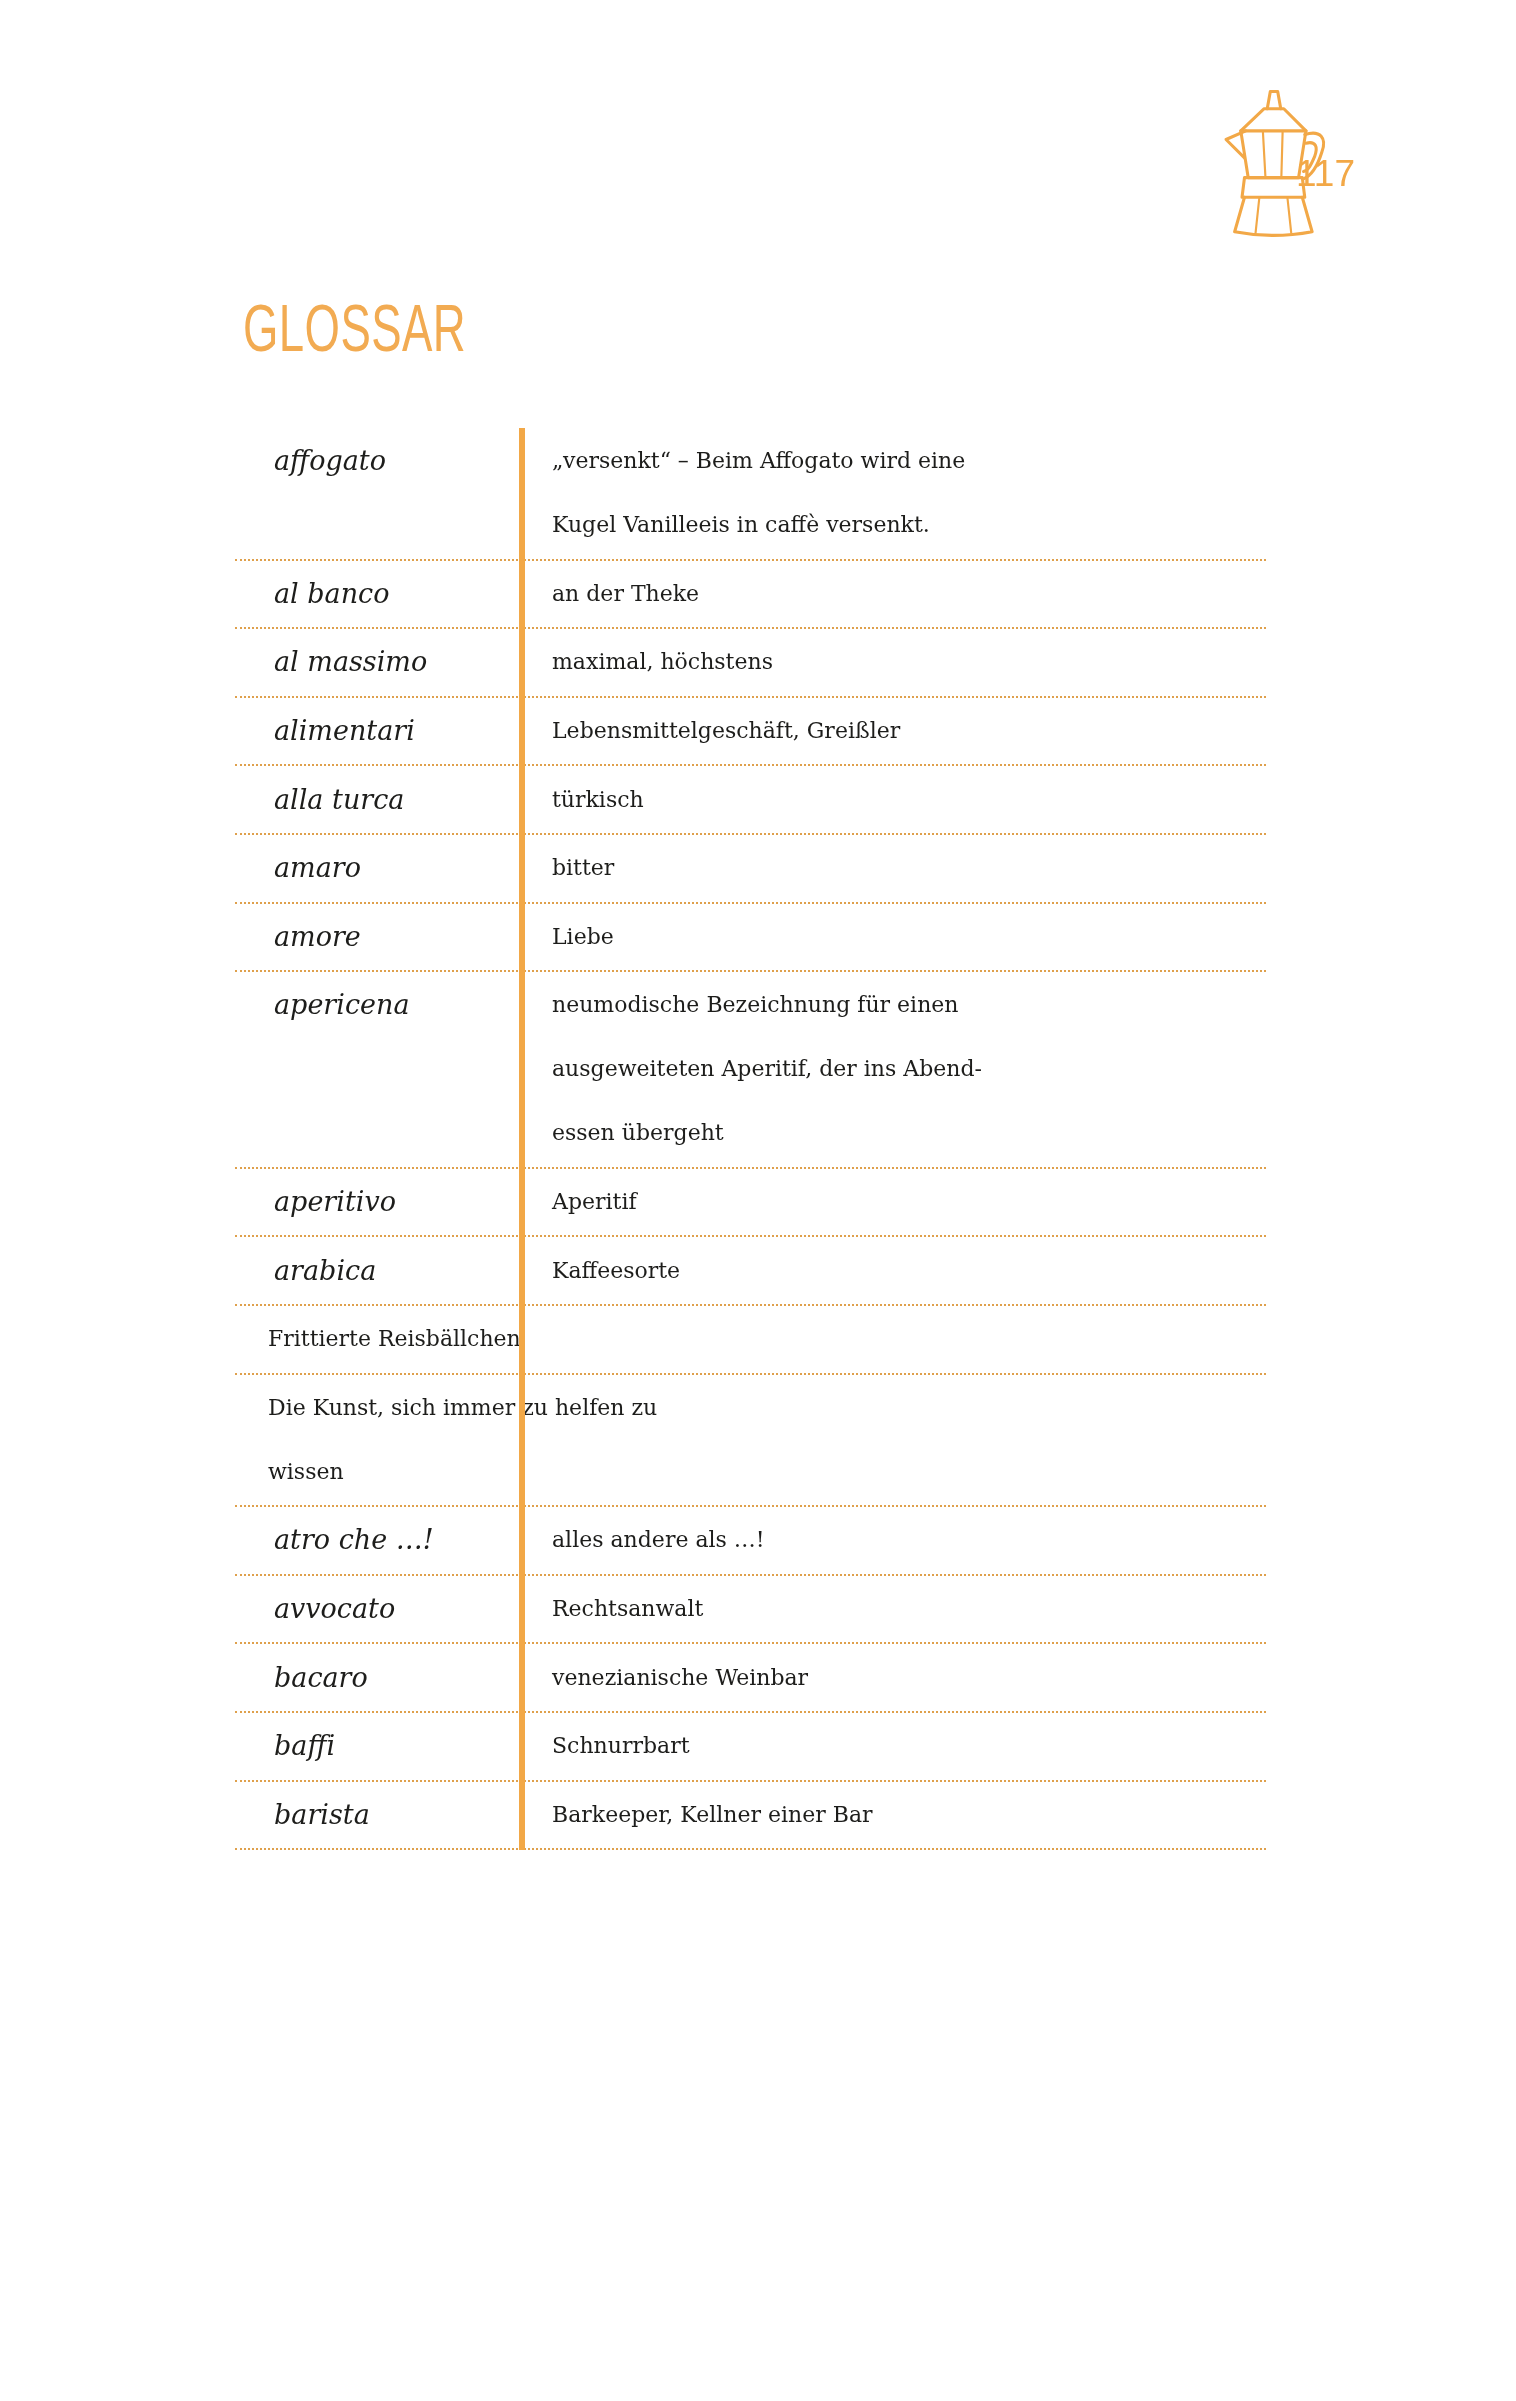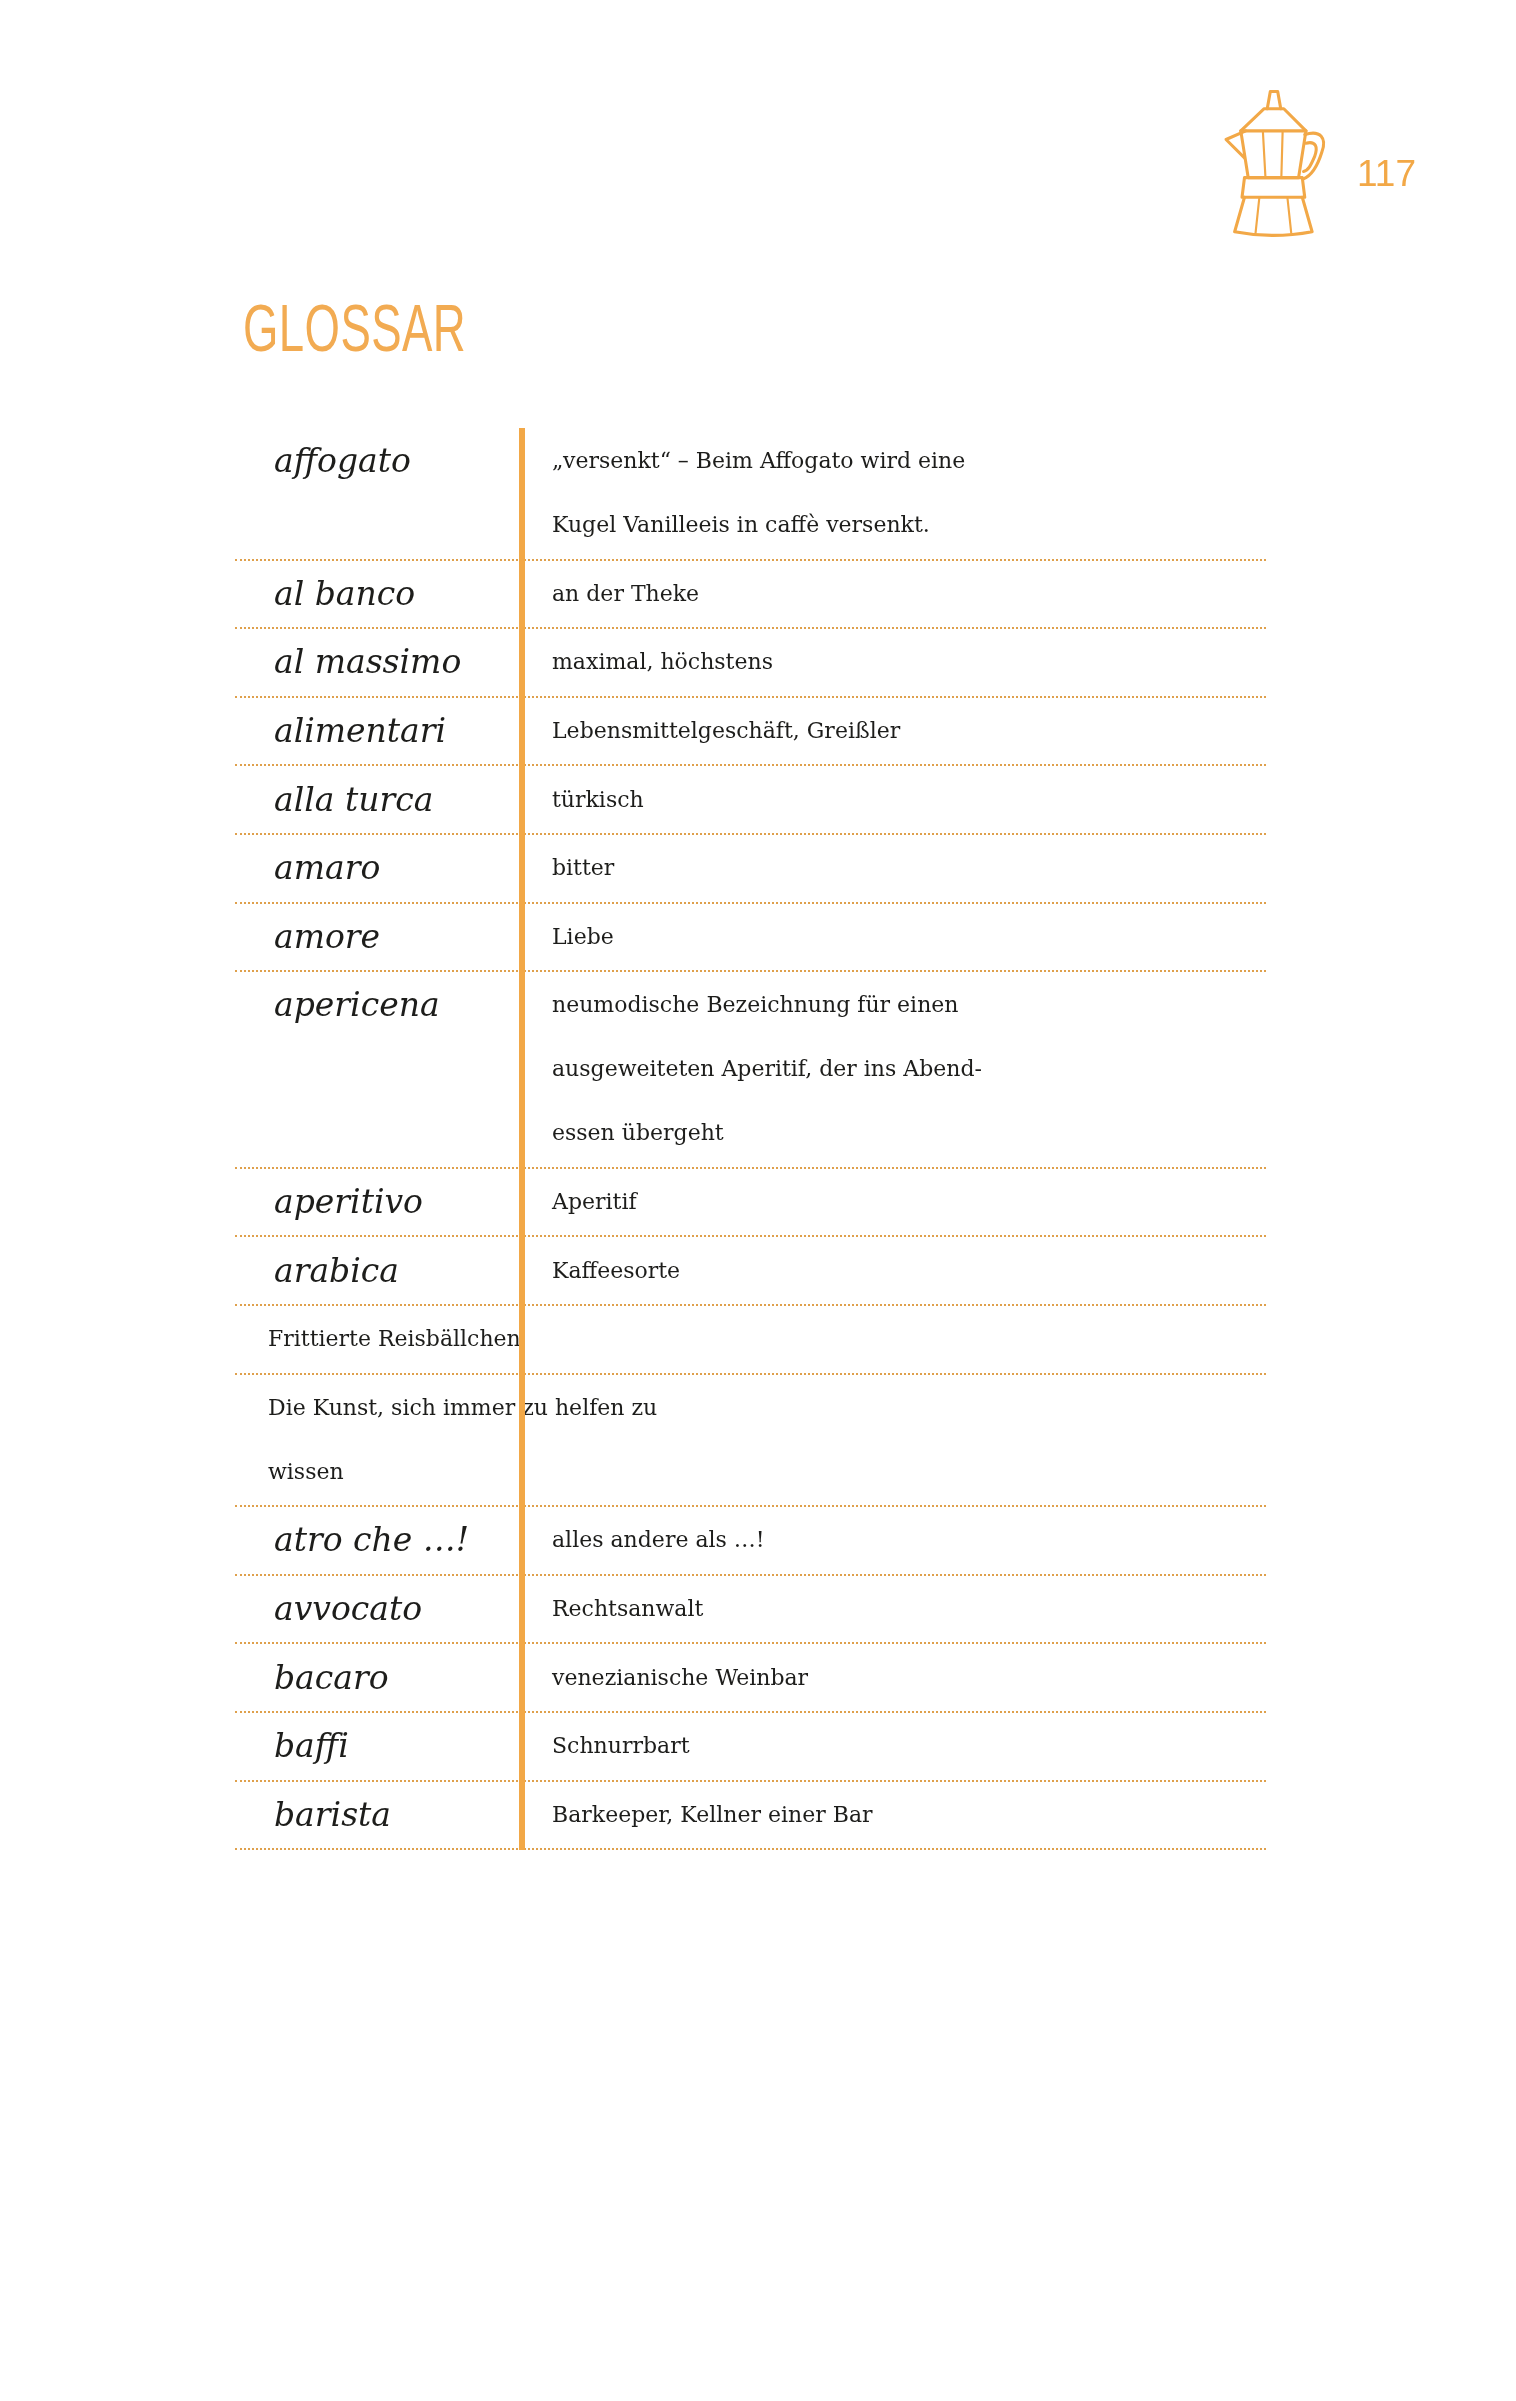--- a/index.html
+++ b/index.html
@@ -21,21 +21,21 @@
   }
   .moka {
     position: absolute;
     left: 1211px;
     top: 78px;
     width: 126px;
     height: 166px;
   }
   .page-number {
     position: absolute;
-    left: 1357px;
+    left: 1296px;
     top: 155px;
     font-family: "Liberation Sans", sans-serif;
     font-size: 37px;
     line-height: 1;
     color: var(--accent);
   }
   .title {
     position: absolute;
     left: 243px;
     top: 294px;
@@ -67,21 +67,21 @@
   .row {
     display: flex;
     align-items: flex-start;
     border-bottom: 2.5px dotted var(--dots);
     padding: 1.3px 0;
   }
   .term {
     flex: 0 0 284px;
     padding-left: 39px;
     font-style: italic;
-    font-size: 33px;
+    font-size: 27px;
     line-height: 64px;
     white-space: pre-line;
   }
   .def {
     flex: 1;
     padding-left: 33px;
     font-size: 22px;
     line-height: 64px;
     white-space: pre-line;
   }

